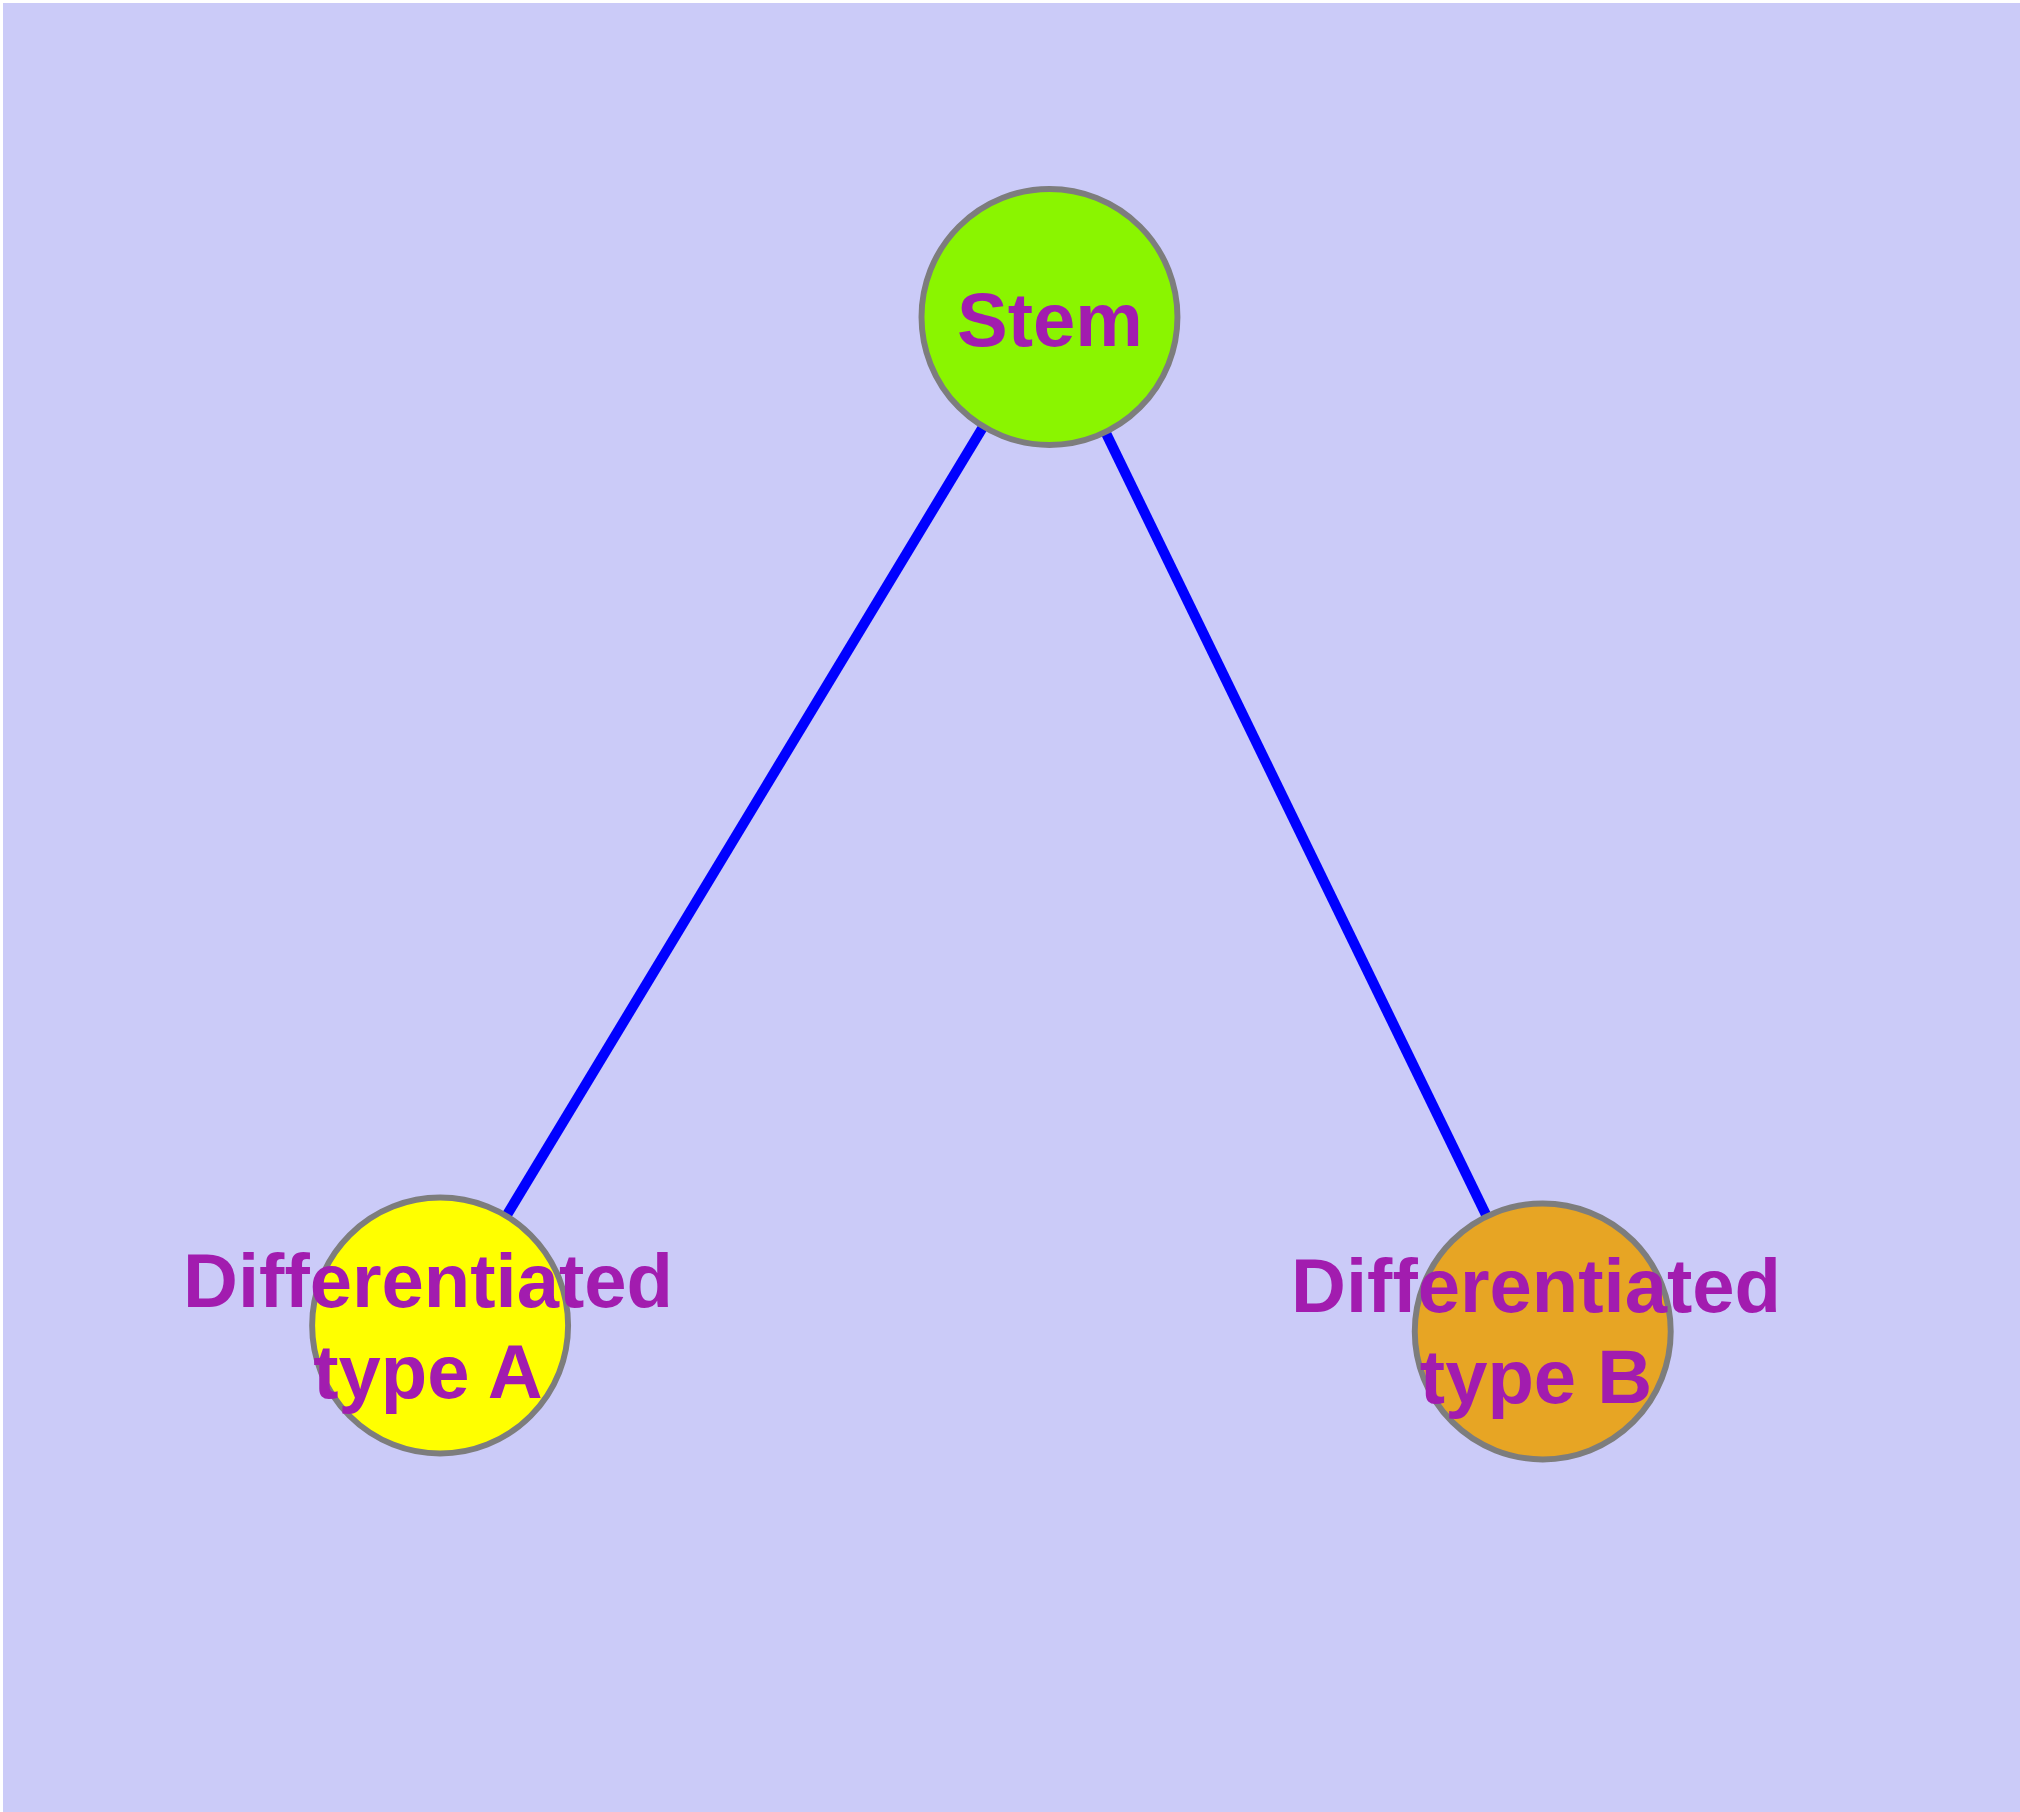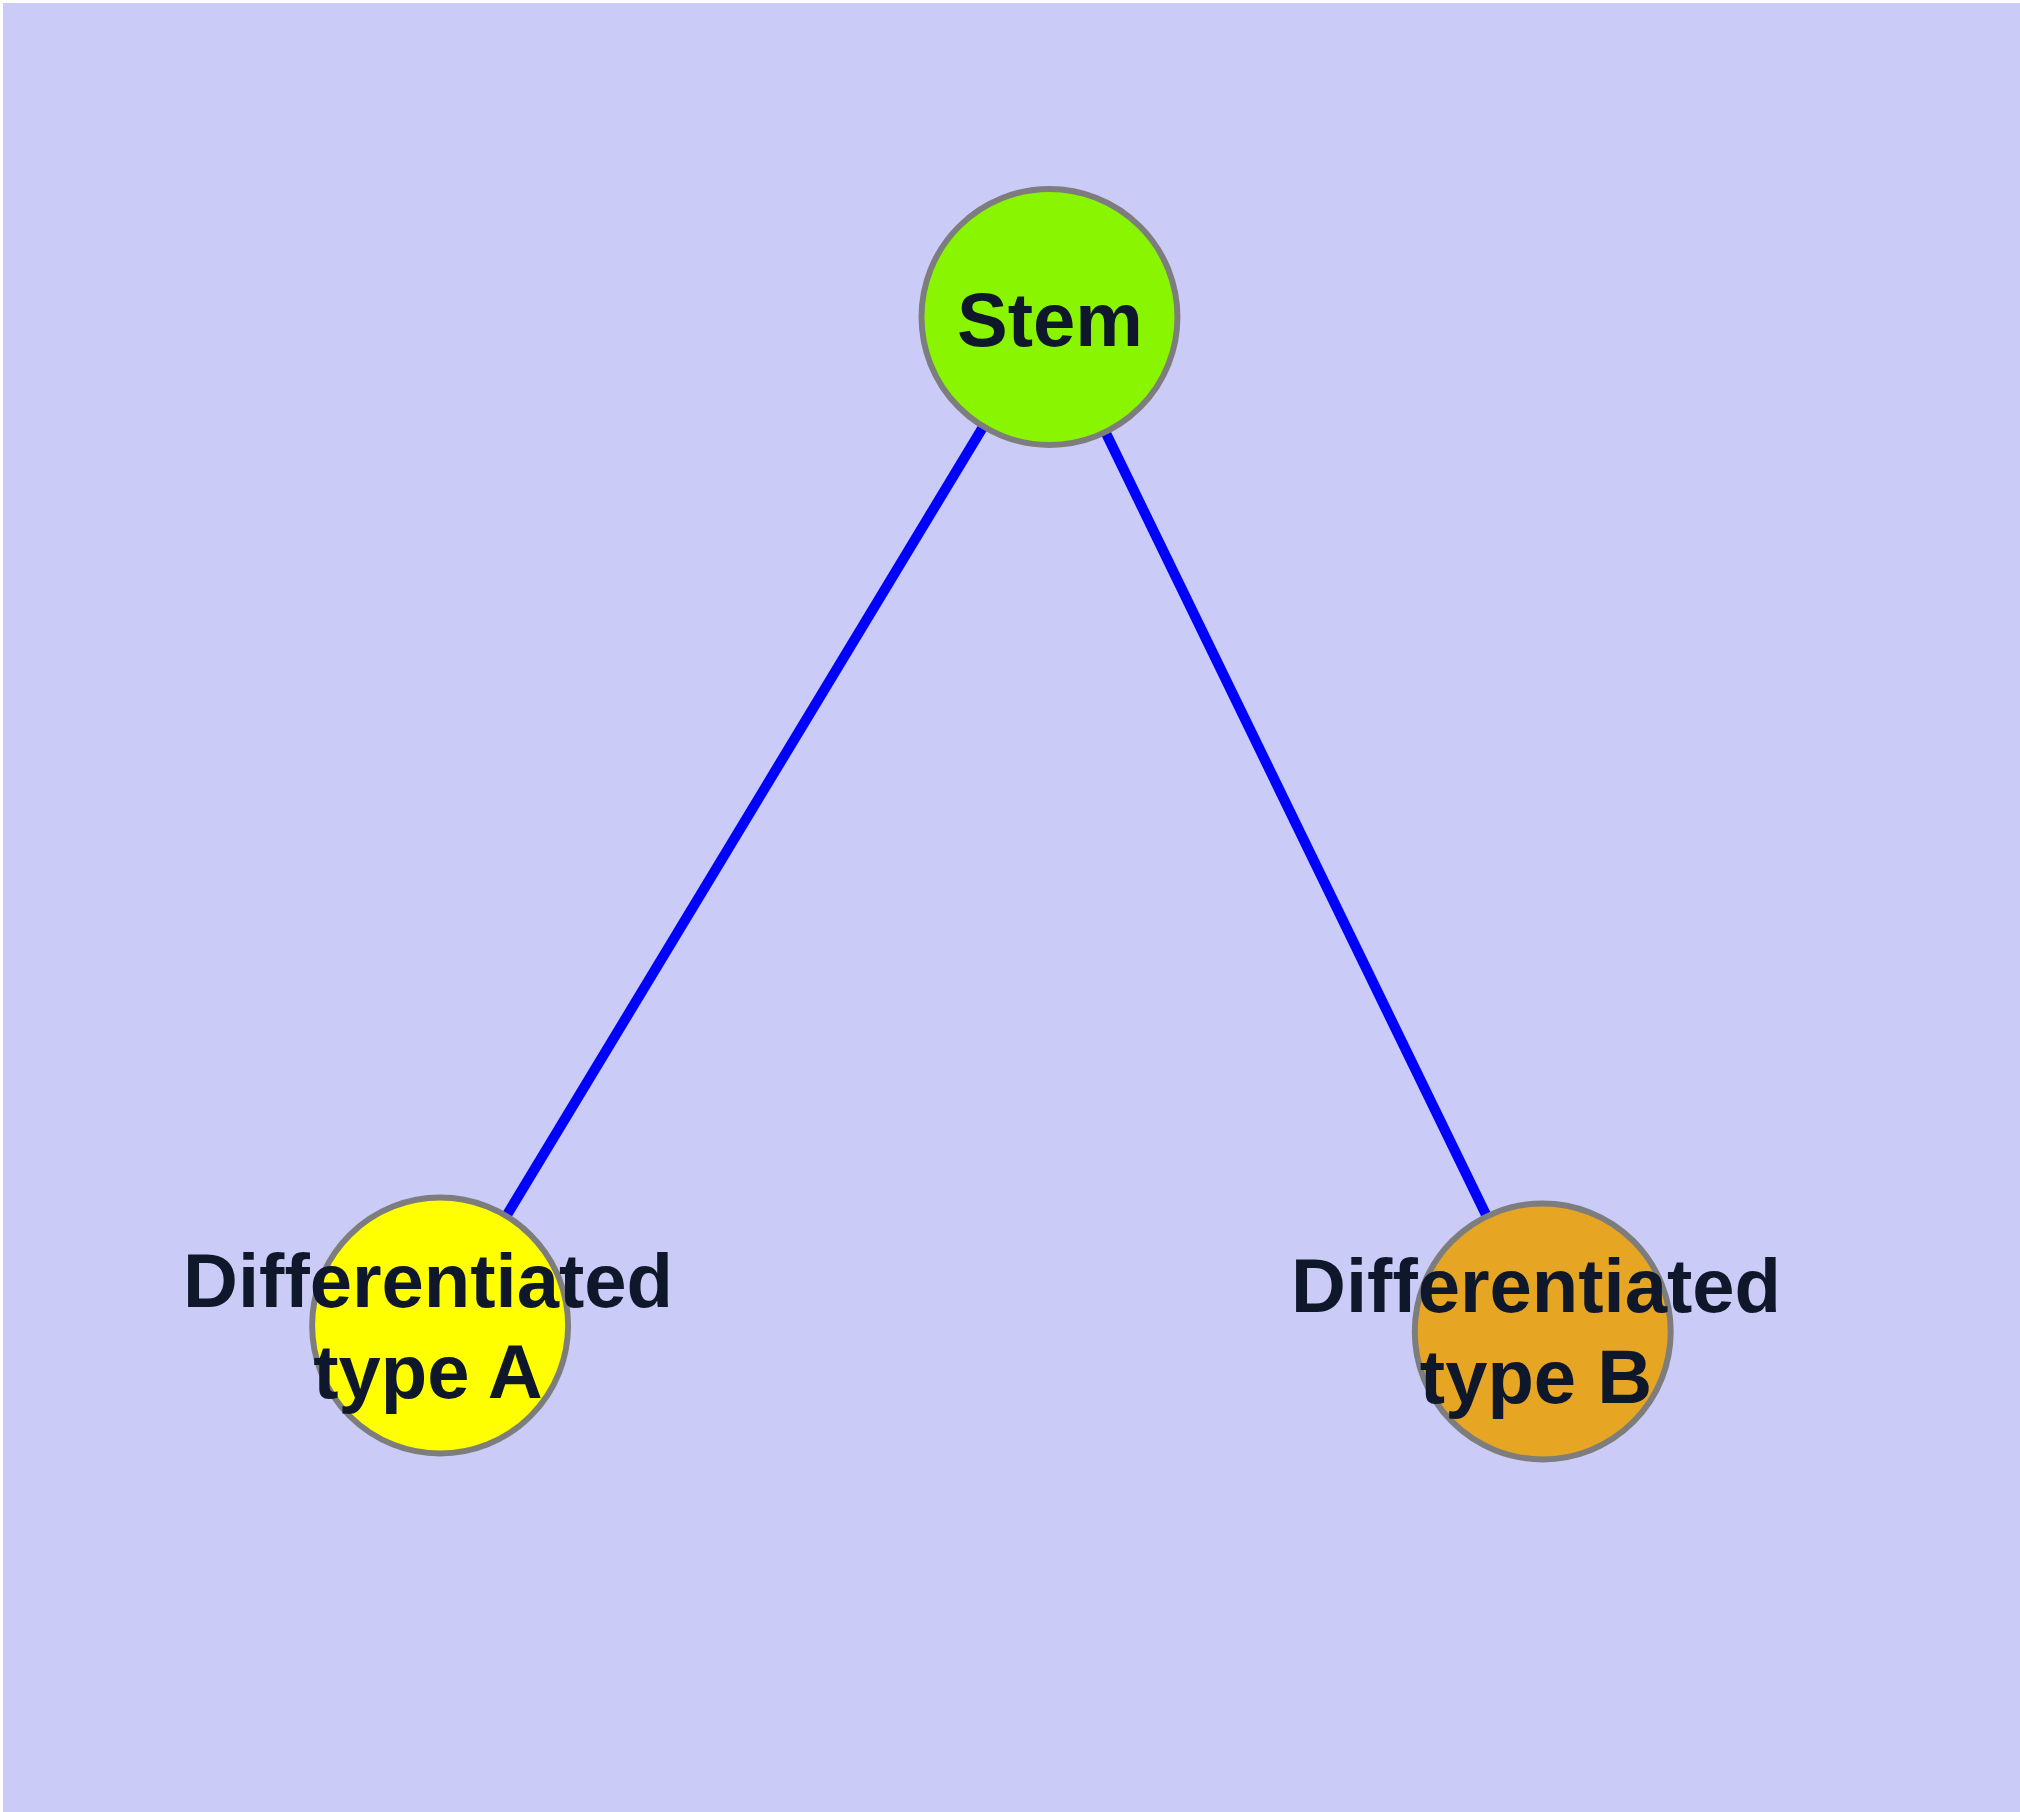--- a/index.html
+++ b/index.html
@@ -33,21 +33,21 @@
   .node {
     stroke: #7D7D7D;
     stroke-width: 7px;
   }
   .node-label {
     position: absolute;
     transform: translate(-50%, -50%);
     font-weight: bold;
     font-size: 76px;
     line-height: 1.2;
-    color: #0f172a;
+    color: #a21caf;
     text-align: center;
     white-space: pre-line;
     letter-spacing: 0px;
   }
   #label-stem   { left: 1050px; top: 320px;  }
   #label-type-a { left: 428px;  top: 1326px; }
   #label-type-b { left: 1536px; top: 1331px; }
 </style>
 </head>
 <body>

